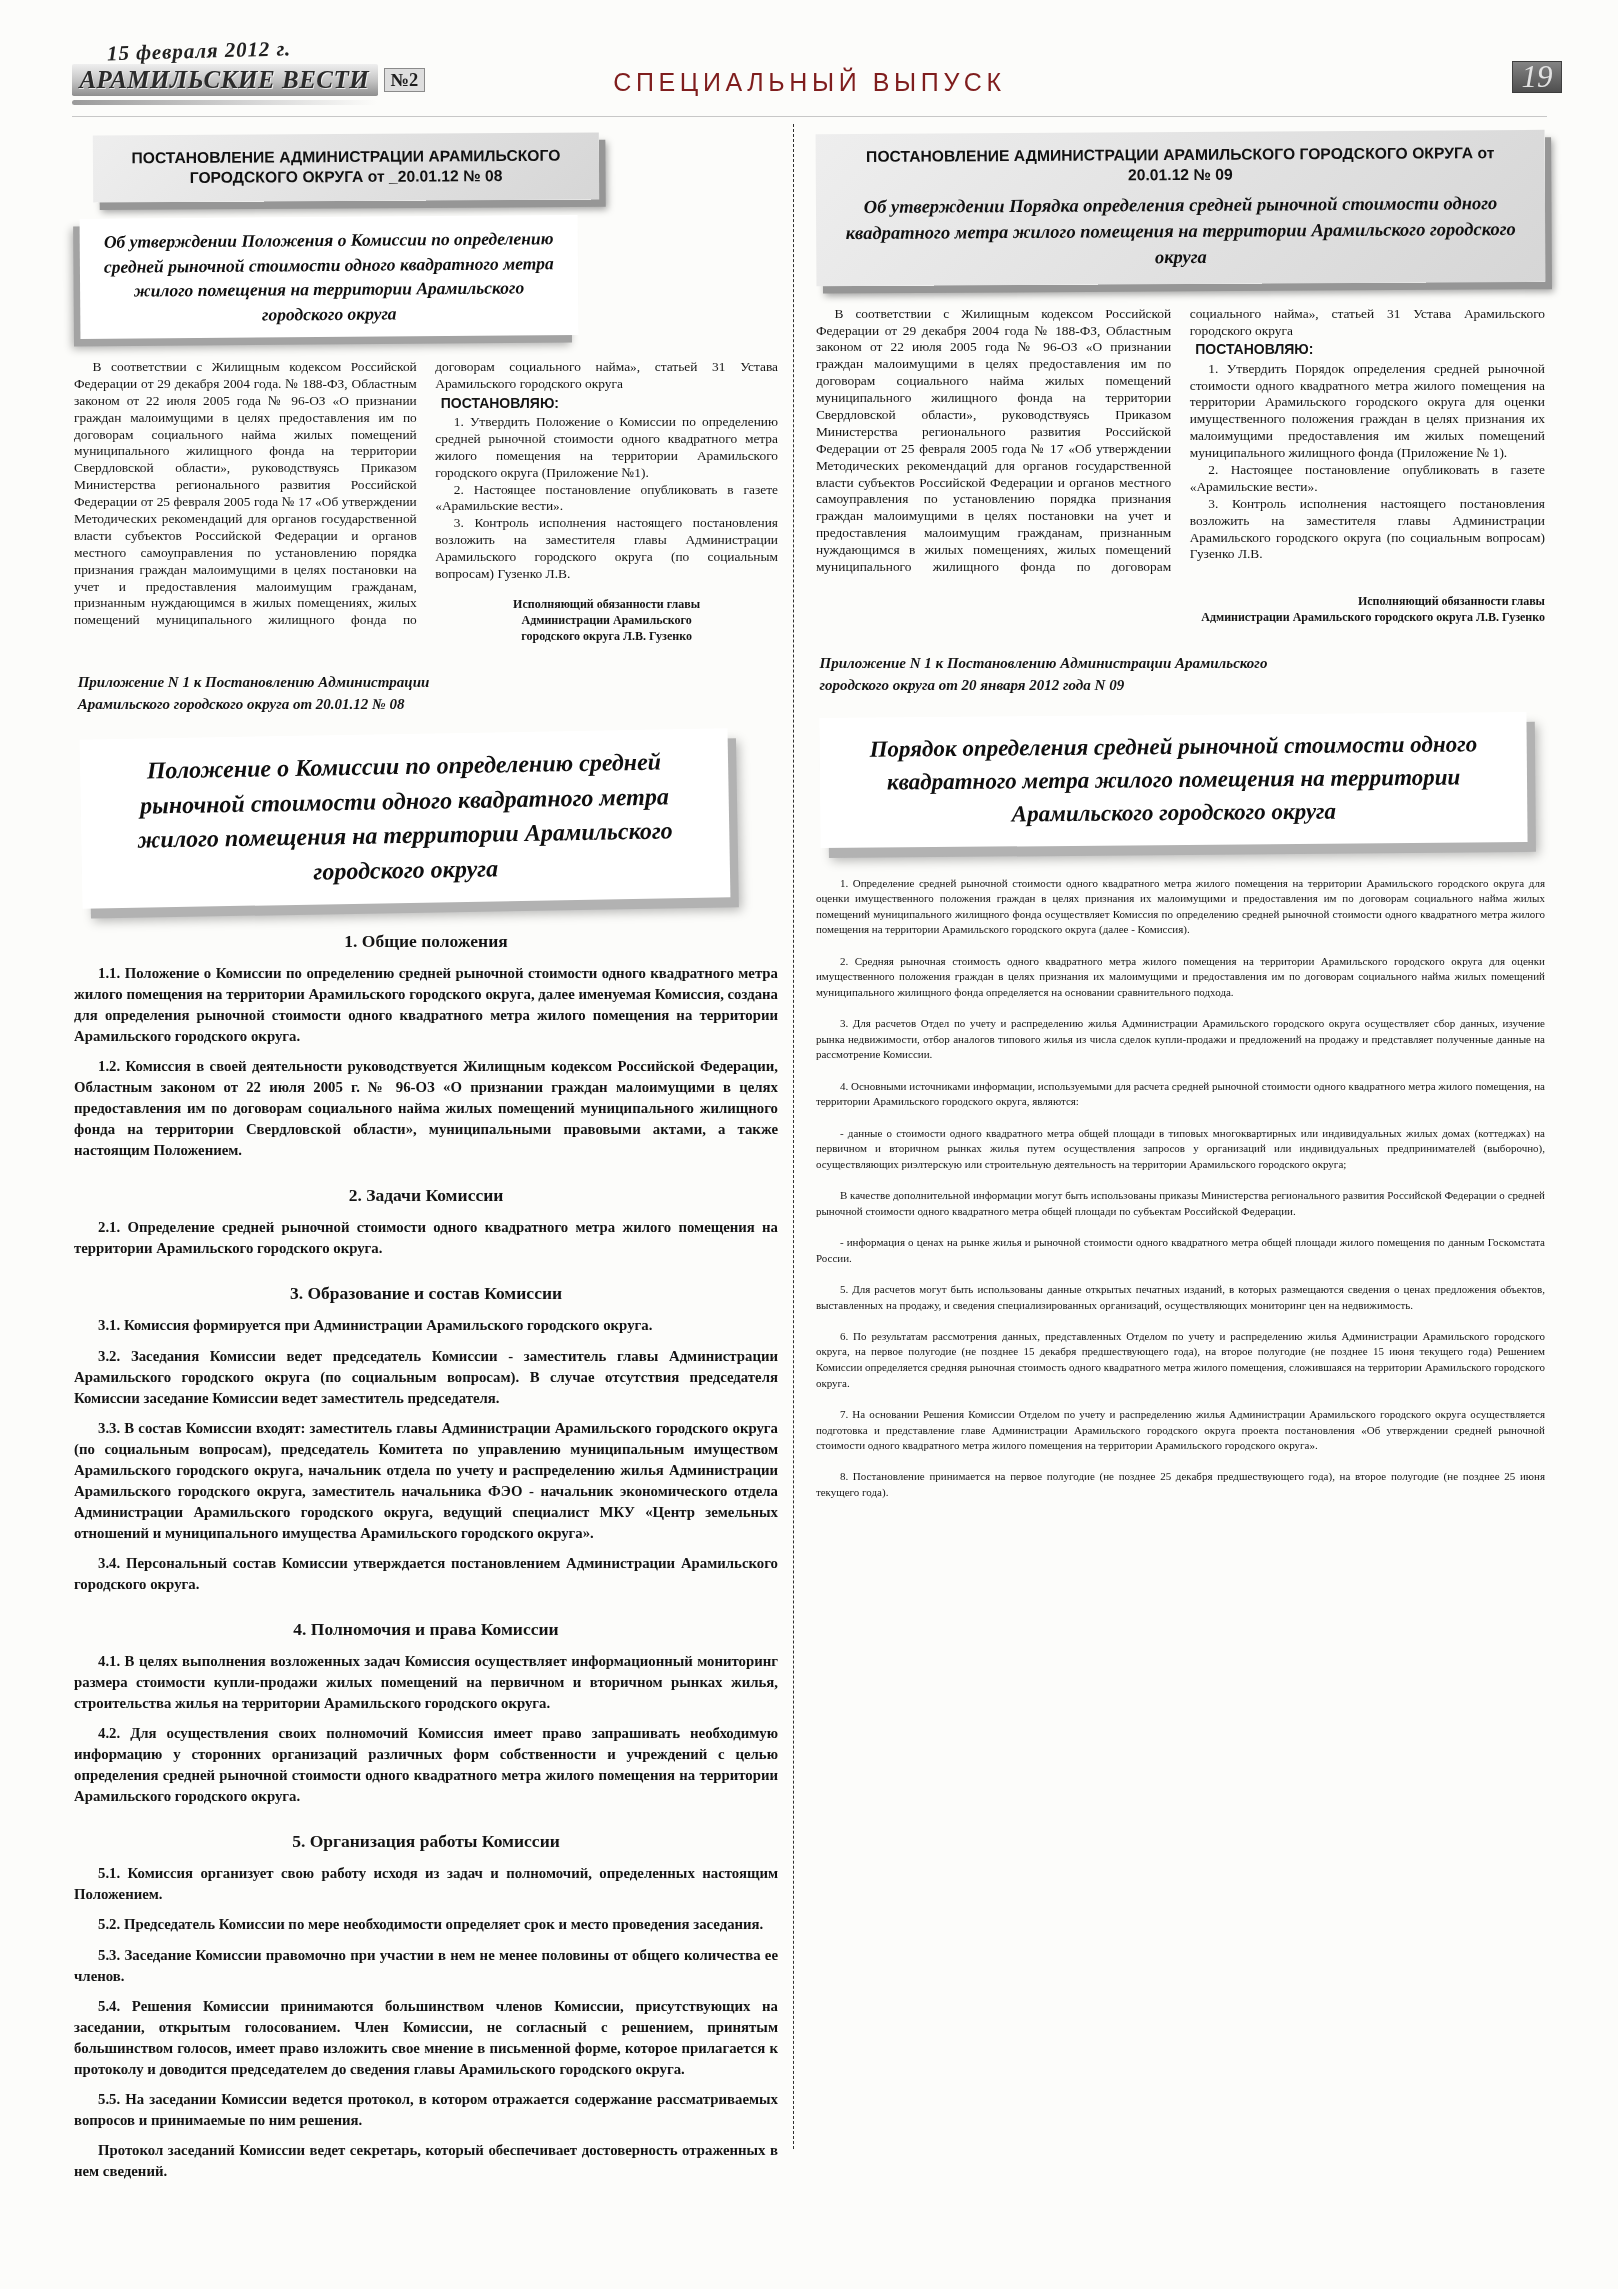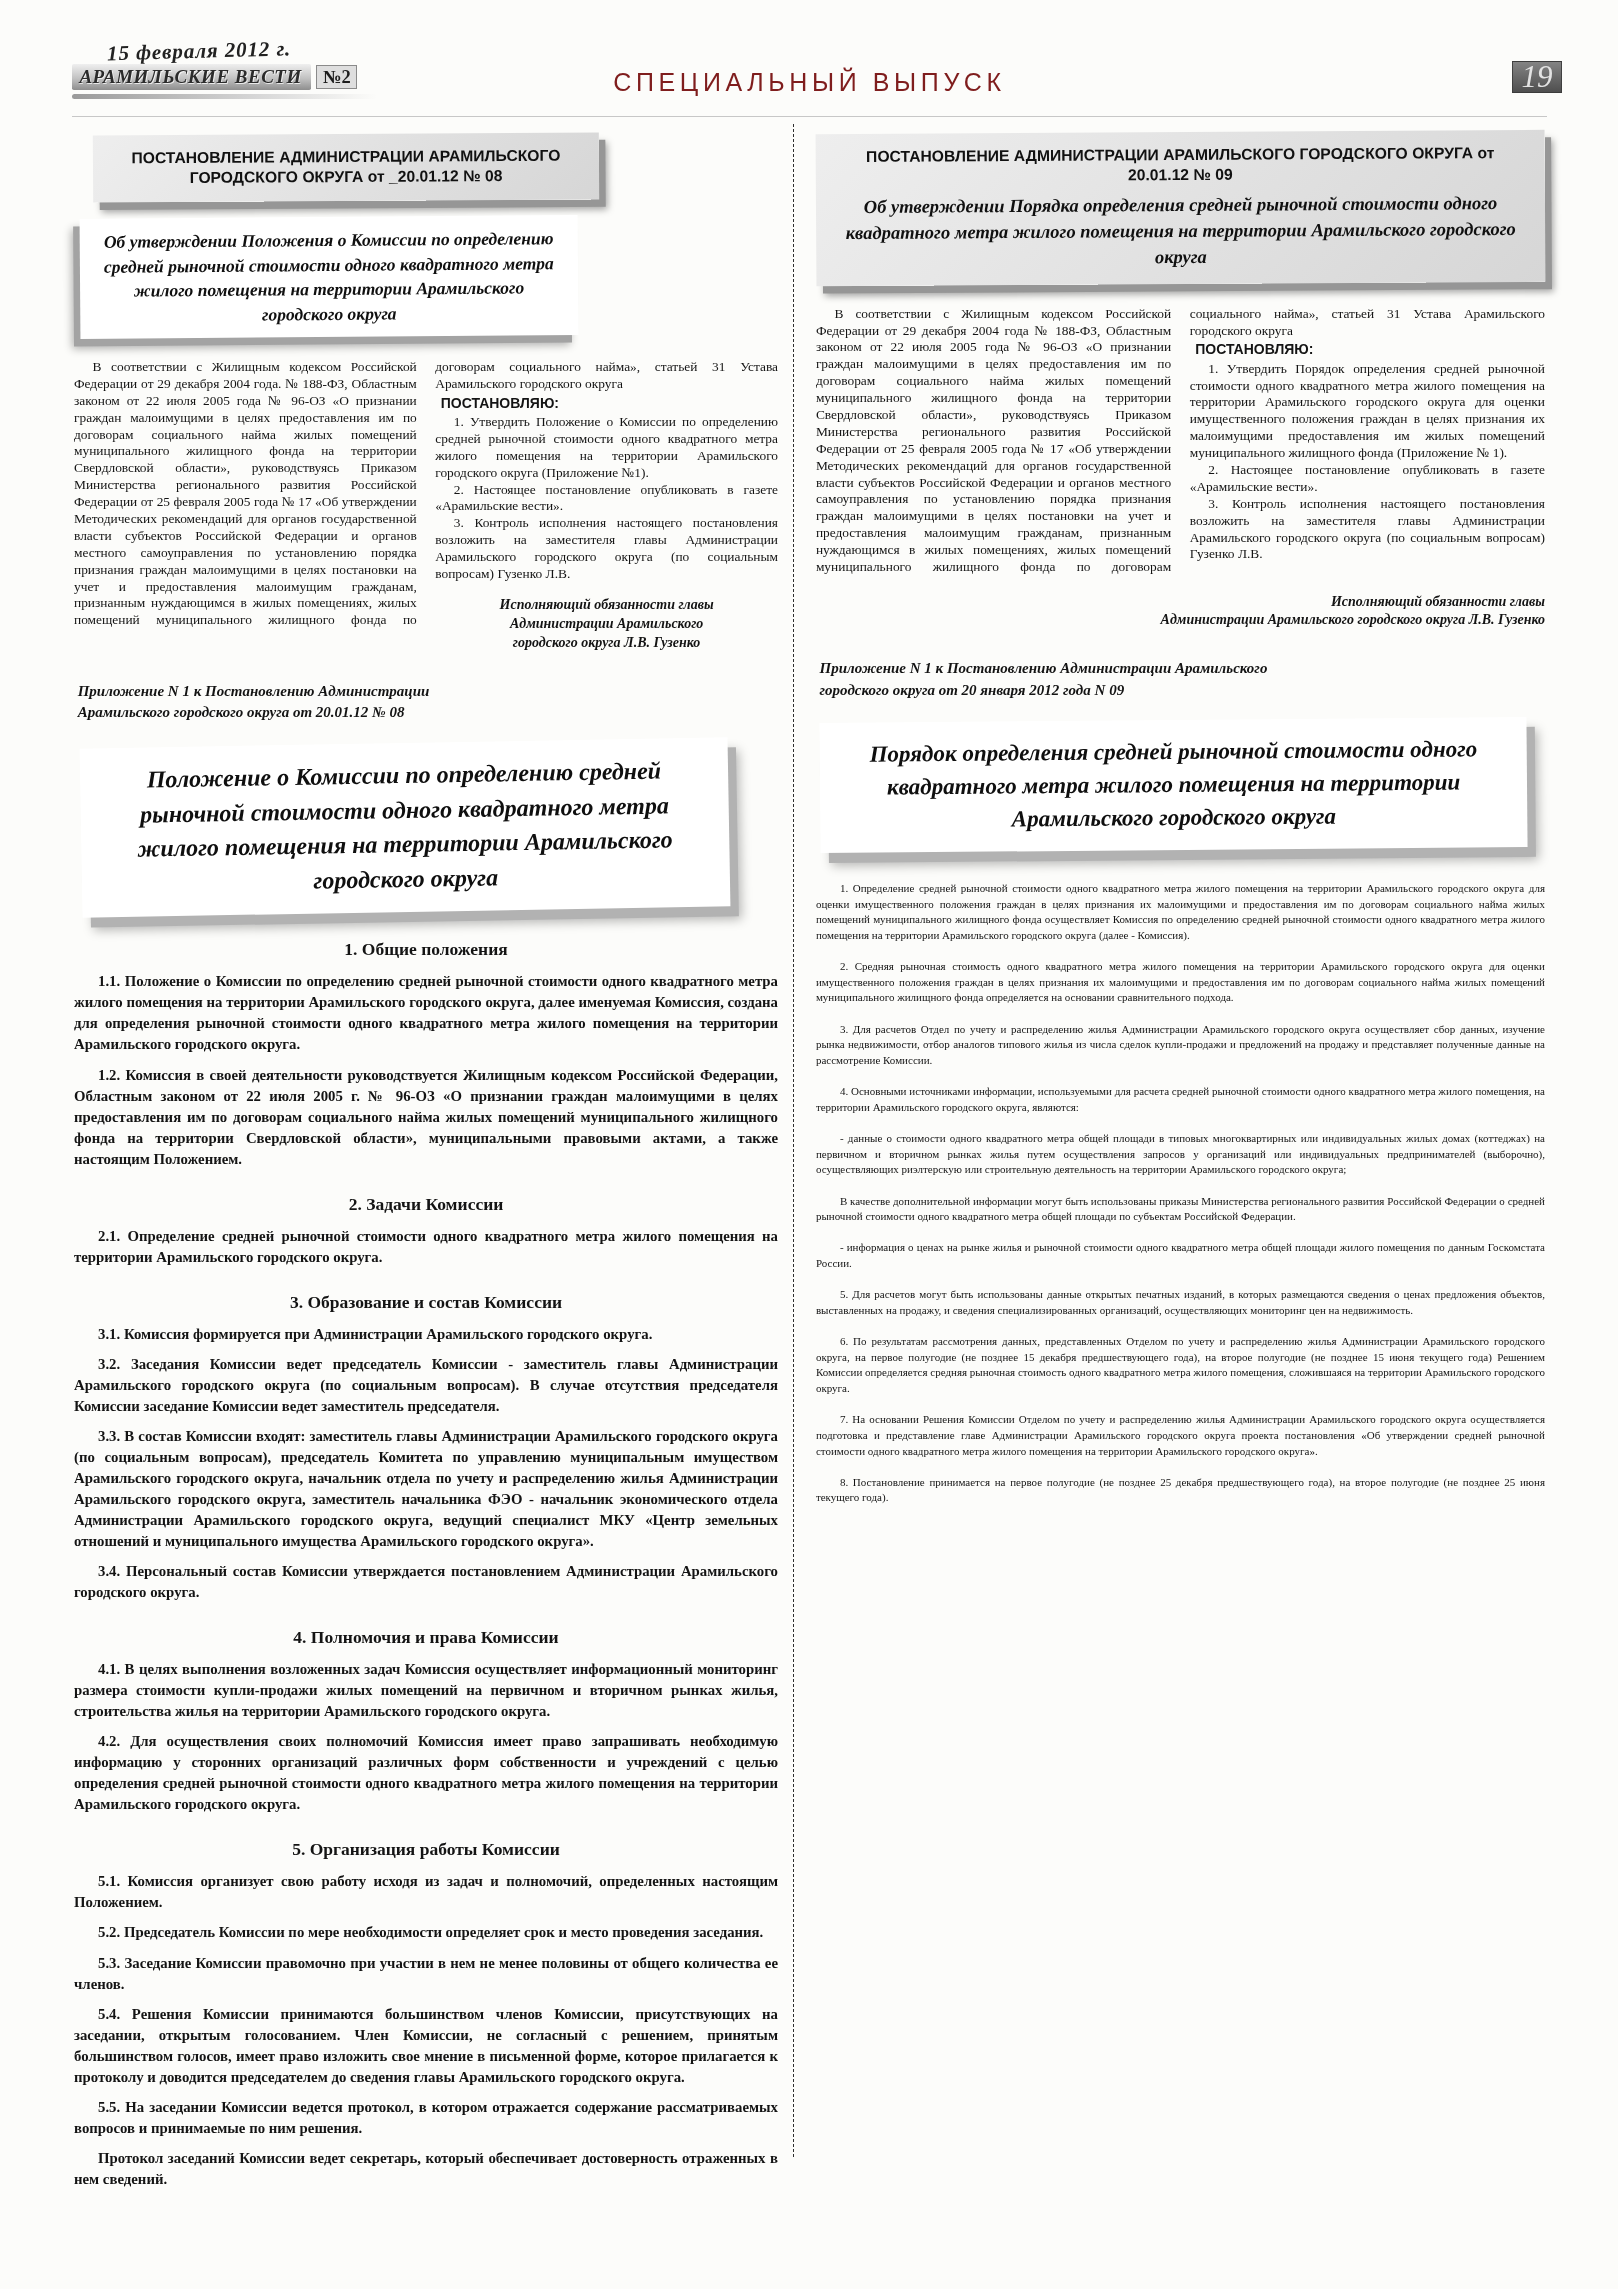--- a/index.html
+++ b/index.html
@@ -14,21 +14,21 @@
     position:relative; height:116px; padding:37px 57px 0 72px;
     display:flex; justify-content:space-between; align-items:flex-start;
   }
   .masthead { width:351px; position:relative; }
   .masthead-date {
     font-style:italic; font-size:21px; font-weight:bold; color:#222;
     transform:rotate(-1.6deg); letter-spacing:0.9px; margin-left:35px;
   }
   .masthead-row { display:flex; align-items:center; margin-top:1.8px; }
   .masthead-title {
-    font-weight:bold; font-style:italic; font-size:19px; letter-spacing:0.5px;
+    font-weight:bold; font-style:italic; font-size:25px; letter-spacing:0.5px;
     color:#2b2b2b; padding:1.8px 9.2px 2.8px 7.4px; white-space:nowrap;
     background:linear-gradient(180deg,#efefef 0%, #c2c2c2 55%, #8e8e8e 100%);
     text-shadow:0.9px 0.9px 0 rgba(255,255,255,.75); border-radius:1.8px;
   }
   .masthead-issue {
     font-weight:bold; font-size:18.5px; color:#1d1d1d; margin-left:5.5px;
     background:#dedede; border:0.9px solid #8a8a8a; padding:0.9px 5.5px;
   }
   .masthead-swoosh {
     height:4.6px; margin-top:3.7px; width:305px; border-radius:2.8px;
@@ -82,22 +82,22 @@
   .decree-body {
     column-count:2; column-gap:18.5px; margin-top:22px;
     font-size:13.4px; line-height:1.26; text-align:justify;
   }
   .decree-body p { text-indent:18.5px; }
   .decree-body .resolve {
     font-family:"Liberation Sans", sans-serif; font-weight:bold;
     font-size:14px; text-indent:5.5px; margin:1.8px 0;
   }
   .signature {
-    font-weight:bold; font-style:italic; white-space:pre-line;
-    font-size:14px; line-height:1.35;
+    font-weight:bold; white-space:pre-line;
+    font-size:12px; line-height:1.35;
   }
   .decree-body .signature { text-align:center; text-indent:0; margin-top:13px; break-inside:avoid; }
   .sig-right { text-align:right; margin-top:16.6px; }
 
   
   .annex-ref {
     font-style:italic; font-weight:bold; font-size:15px; line-height:1.45;
     white-space:pre-line; margin:28px 0 18.5px 3.7px;
   }
   .appendix-title-box {

